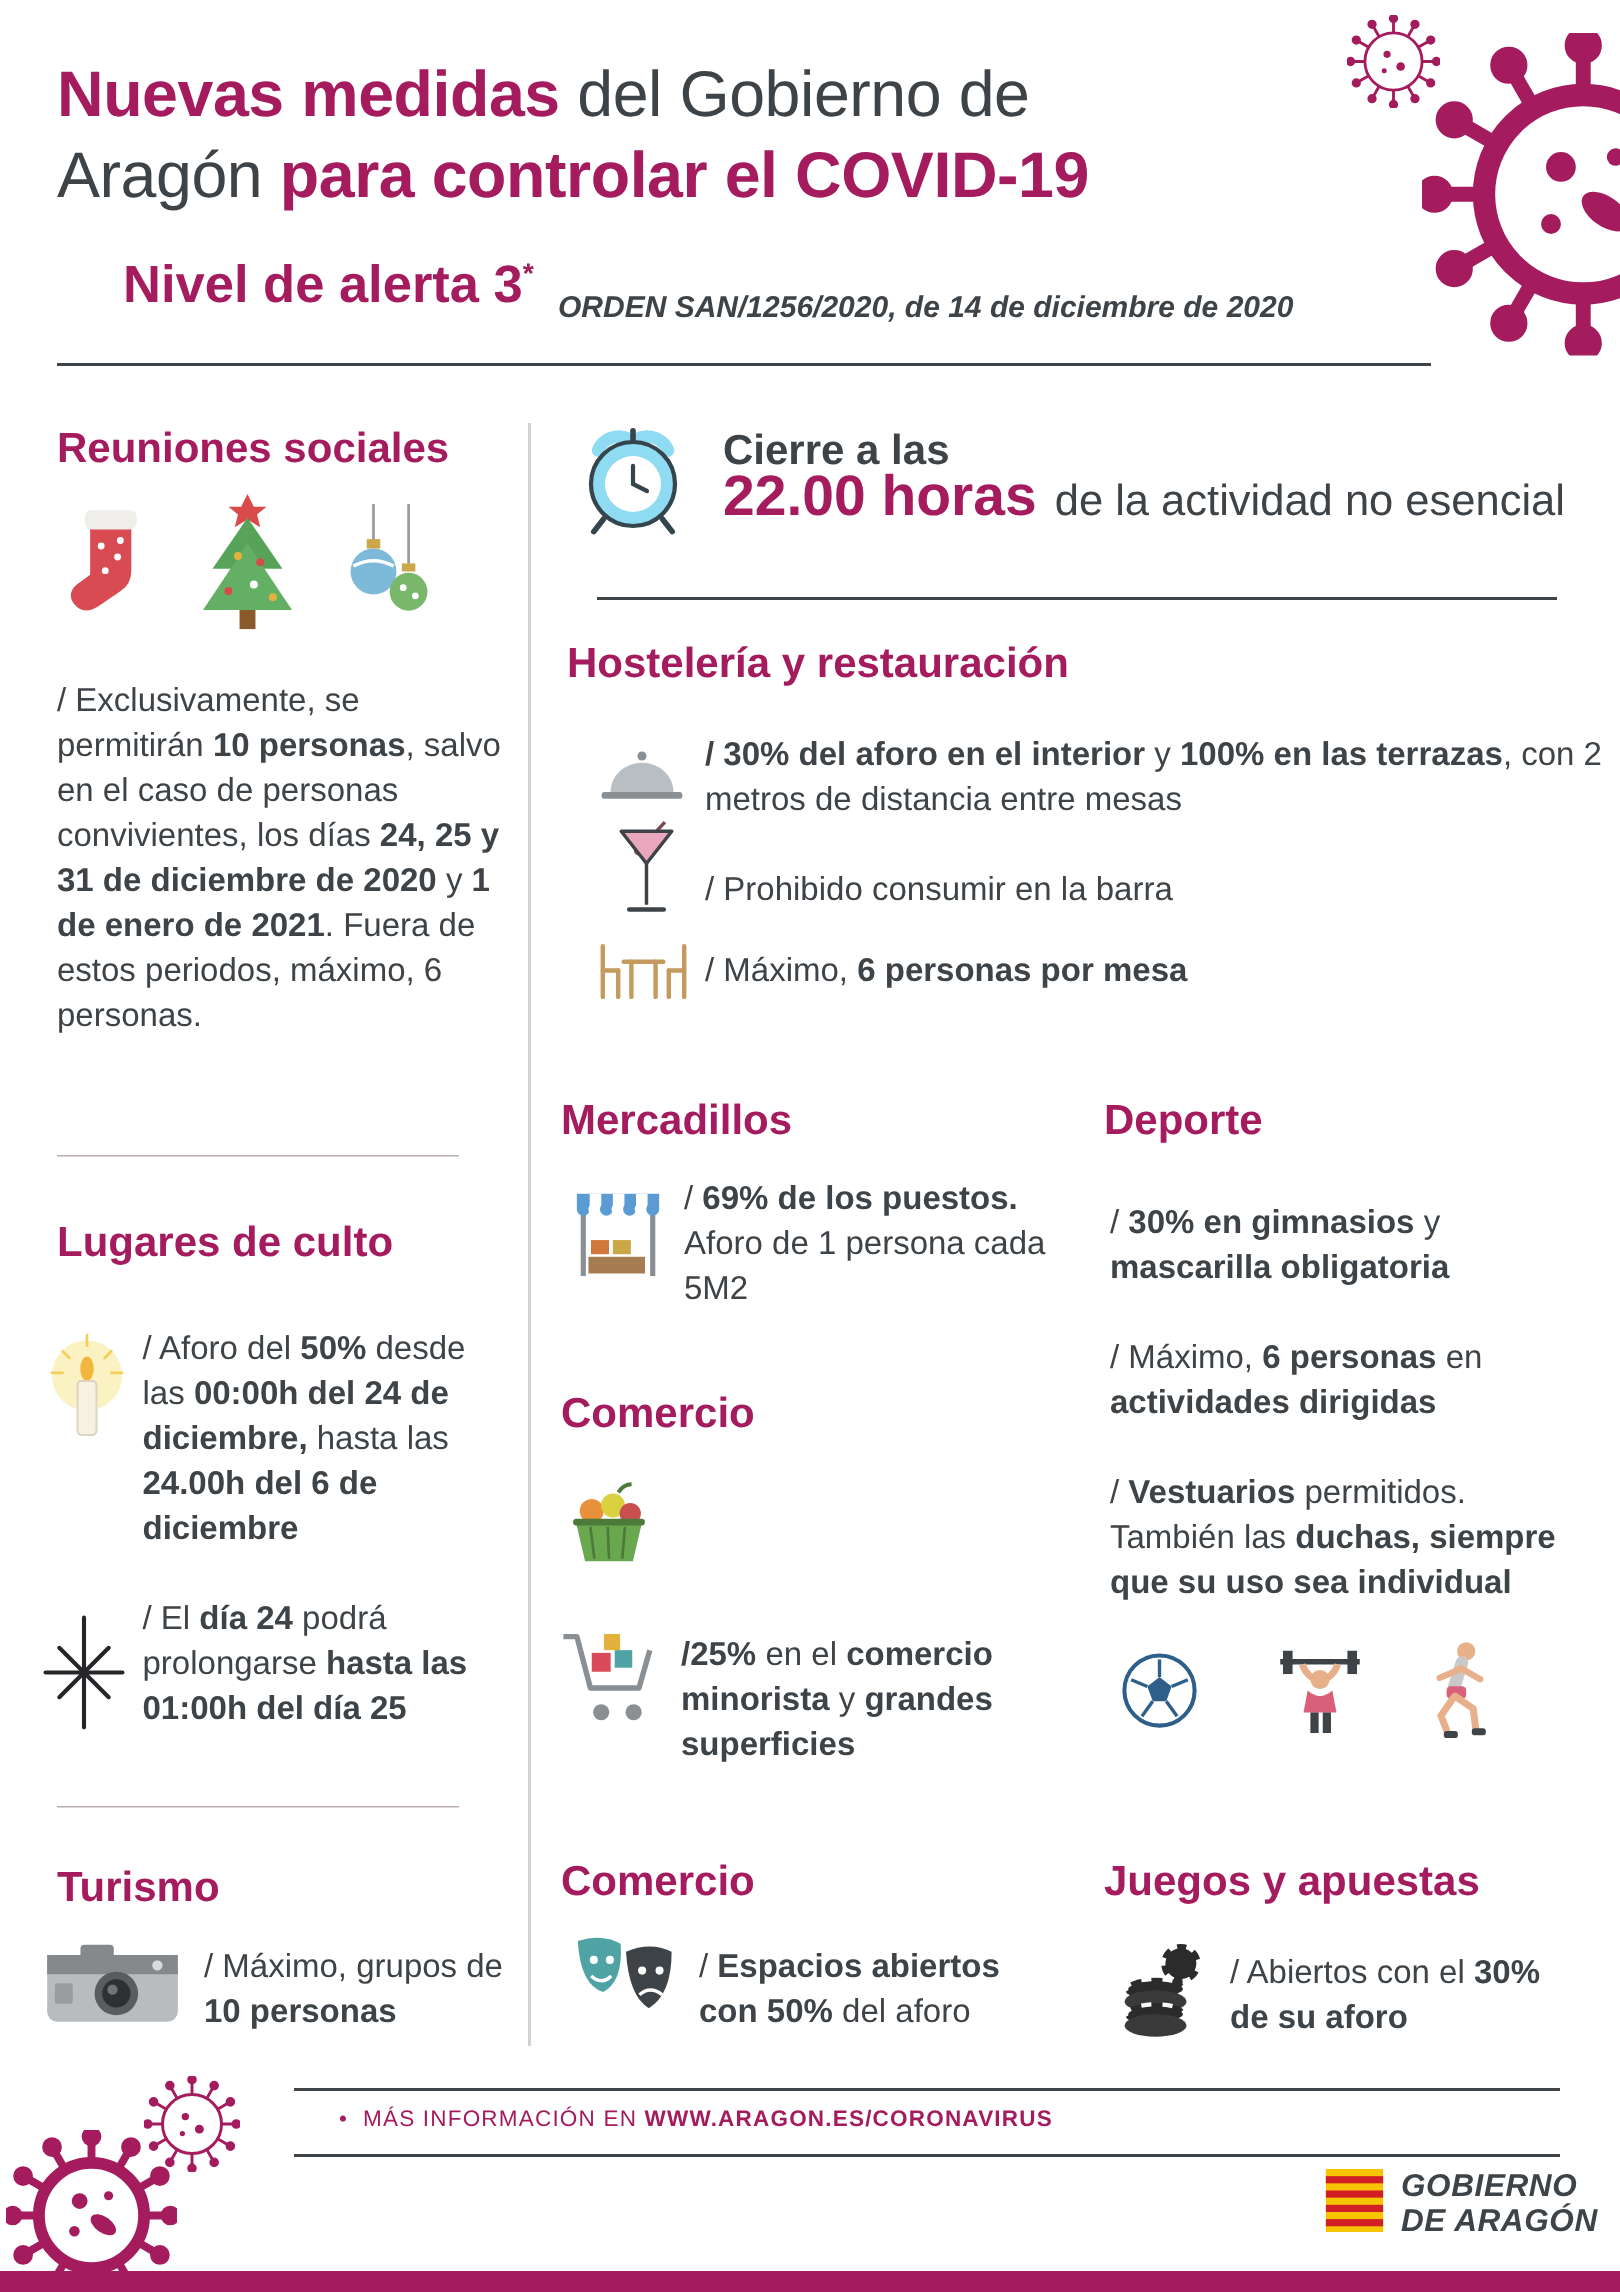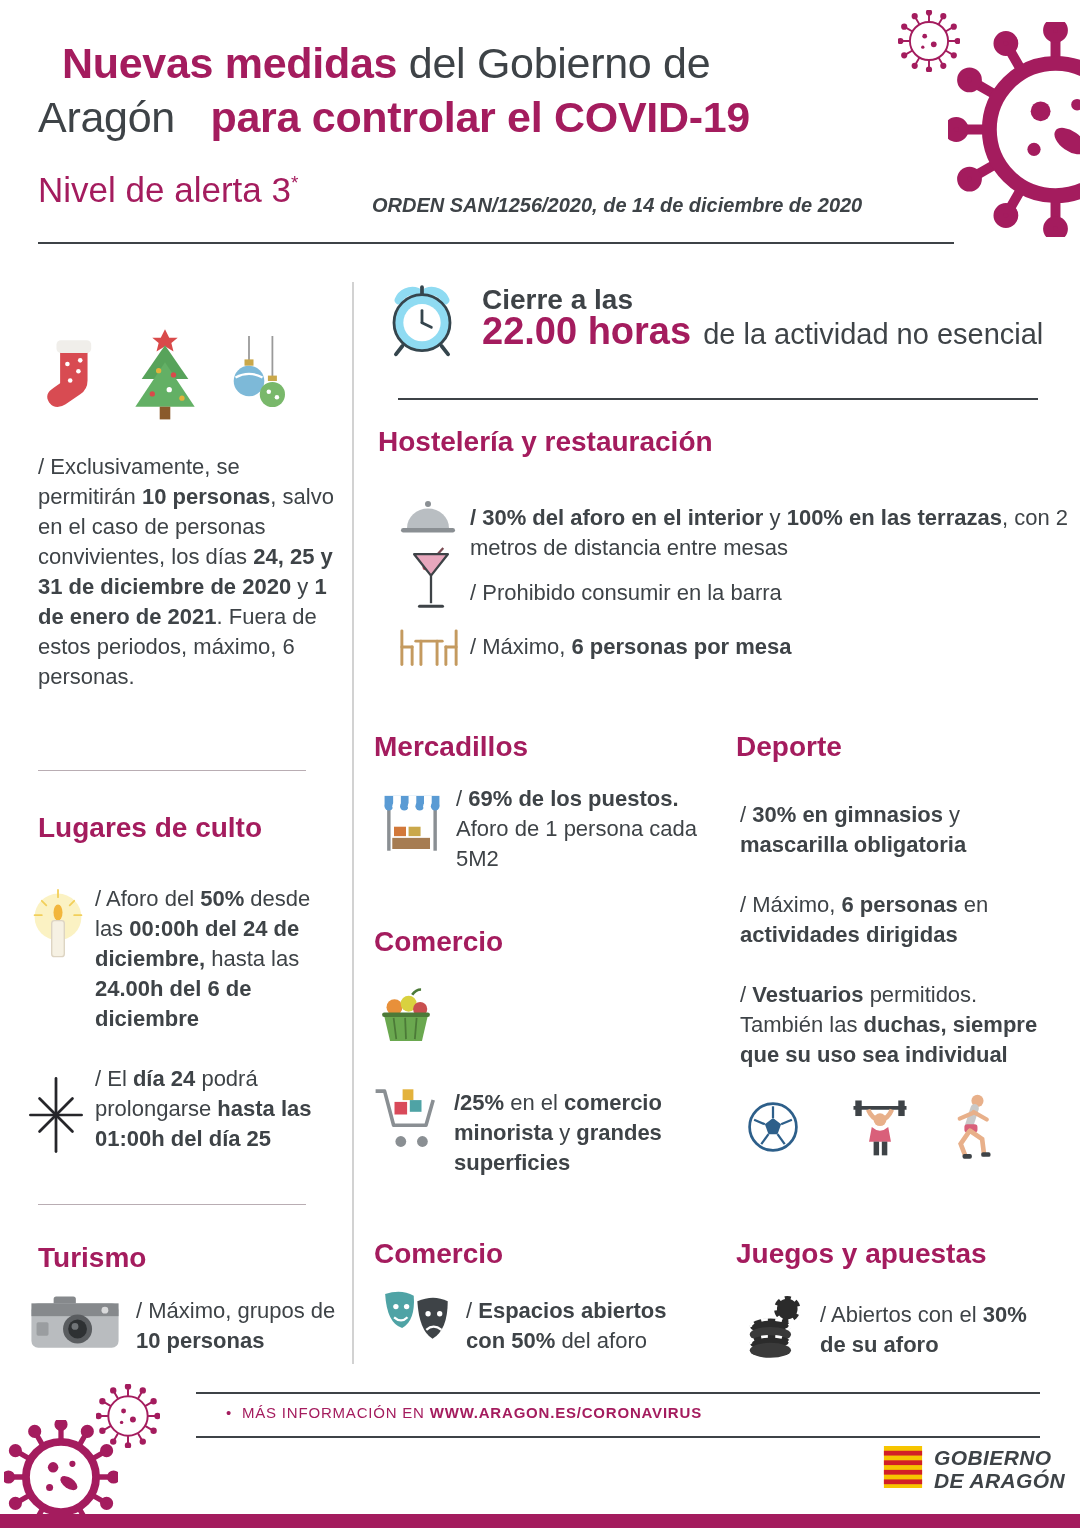--- a/index.html
+++ b/index.html
@@ -5,24 +5,24 @@
   * { margin:0; padding:0; box-sizing:border-box; }
   html,body { background:#9a9a9a; }
   .page {
     position:relative; width:1080px; height:1528px; margin:0 auto;
     background:#fff; overflow:hidden;
     font-family:"Liberation Sans", sans-serif; color:var(--dark);
   }
   :root { --accent:#a41c5e; --dark:#3e4347; }
   .abs { position:absolute; }
   .b { font-weight:700; }
-  .accent { color:var(--accent);margin-left:24px; }
+  .accent { color:var(--accent); }
 
   .title { font-size:43px; line-height:54px; color:var(--dark); letter-spacing:-0.3px; }
-  .alert-level { font-size:35px; color:var(--accent); font-weight:400; }
+  .alert-level { font-size:35px; color:var(--accent); font-weight:700;margin-left:44px; }
   .alert-level sup { font-size:19px; vertical-align:super; }
   .order { font-size:20px; font-style:italic; font-weight:700; color:var(--dark); }
 
   .rule-dark { height:2px; background:var(--dark); }
   .rule-gray { height:1px; background:#b9adb3; }
   .vrule { width:2px; background:#d2d2d2; }
 
   .sec-title { font-size:28px; font-weight:700; color:var(--accent); }
   .txt { font-size:22px; line-height:30px; color:var(--dark); }
 
@@ -100,20 +100,21 @@
     <div><span>Aragón </span><span class="b accent">para controlar el COVID-19</span></div>
   </div>
   <div class="abs alert-level" style="left:38px;top:170px">
     <span>Nivel de alerta 3</span><sup>*</sup>
   </div>
   <div class="abs order" style="left:372px;top:194px">ORDEN SAN/1256/2020, de 14 de diciembre de 2020</div>
   <div class="abs rule-dark" style="left:38px;top:242px;width:916px"></div>
 
   <div class="abs vrule" style="left:352px;top:282px;height:1082px"></div>
 
+  <div class="abs sec-title" style="left:38px;top:283px">Reuniones sociales</div>
 
   <svg class="abs" style="left:40px;top:332px;width:64px;height:96px" viewBox="0 0 70 95">
     <path d="M22 14 h30 v34 q0 10 -8 15 l-16 11 q-11 7 -18 -2 q-6 -9 5 -16 l7 -5 z" fill="#d84b52"></path>
     <rect x="18" y="4" width="38" height="14" rx="5" fill="#f0eeea"></rect>
     <circle cx="30" cy="30" r="2.5" fill="#fff"></circle>
       <circle cx="42" cy="38" r="2.5" fill="#fff"></circle>
     <circle cx="33" cy="48" r="2.5" fill="#fff"></circle>
       <circle cx="44" cy="26" r="2.5" fill="#fff"></circle>
   </svg>
   <svg class="abs" style="left:122px;top:324px;width:86px;height:106px" viewBox="0 0 80 100">
@@ -201,21 +202,21 @@
   </div>
   <div class="abs rule-dark" style="left:398px;top:398px;width:640px"></div>
 
   <div class="abs sec-title" style="left:378px;top:426px">Hostelería y restauración</div>
 
   <svg class="abs" style="left:398px;top:492px;width:60px;height:48px" viewBox="0 0 80 60">
     <circle cx="40" cy="14" r="4" fill="#8a8f93"></circle>
     <path d="M12 46 a28 26 0 0 1 56 0 z" fill="#b9bec2"></path>
     <rect x="4" y="46" width="72" height="6" rx="3" fill="#8a8f93"></rect>
   </svg>
-  <div class="abs txt" style="left:470px;top:503px;width:600px"><span class="b">/ 30% del aforo en el interior</span><span> y </span><span class="b">100% en las terrazas</span><span>, con 2 metros de distancia entre mesas</span></div>
+  <div class="abs txt" style="left:470px;top:488px;width:600px"><span class="b">/ 30% del aforo en el interior</span><span> y </span><span class="b">100% en las terrazas</span><span>, con 2 metros de distancia entre mesas</span></div>
 
   <svg class="abs" style="left:408px;top:545px;width:46px;height:72px" viewBox="0 0 60 90">
     <line x1="46" y1="2" x2="24" y2="26" stroke="#7a4a52" stroke-width="3"></line>
     <circle cx="23" cy="27" r="4" fill="#b64a5e"></circle>
     <polygon points="8,10 52,10 30,38" fill="#e8a7bd"></polygon>
     <polygon points="8,10 52,10 30,38" fill="none" stroke="#3e4347" stroke-width="3" stroke-linejoin="round"></polygon>
     <line x1="30" y1="38" x2="30" y2="74" stroke="#3e4347" stroke-width="3"></line>
     <line x1="15" y1="78" x2="45" y2="78" stroke="#3e4347" stroke-width="4" stroke-linecap="round"></line>
   </svg>
   <div class="abs txt" style="left:470px;top:578px;width:600px"><span>/ Prohibido consumir en la barra</span></div>

